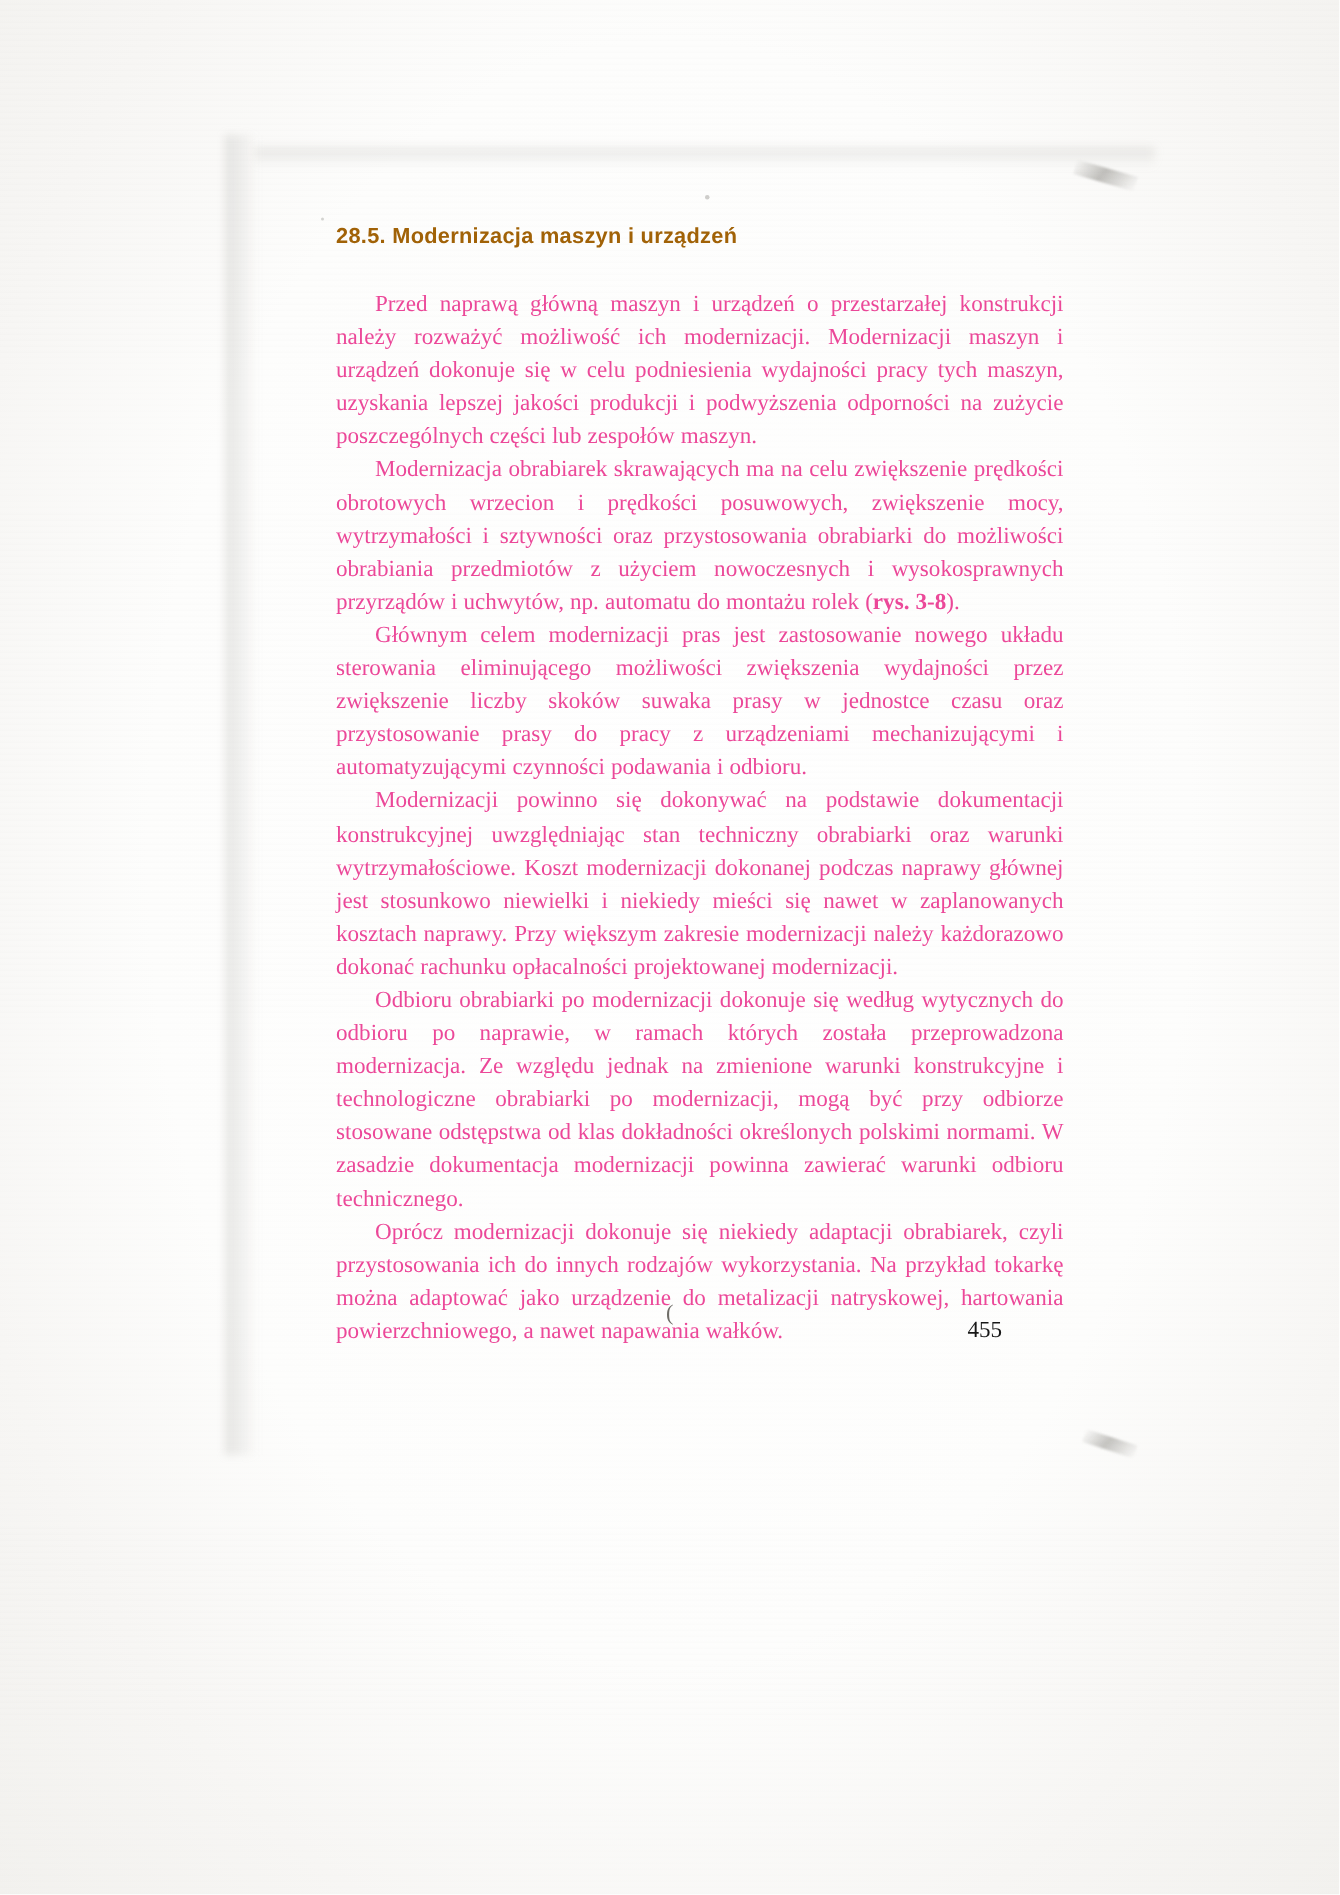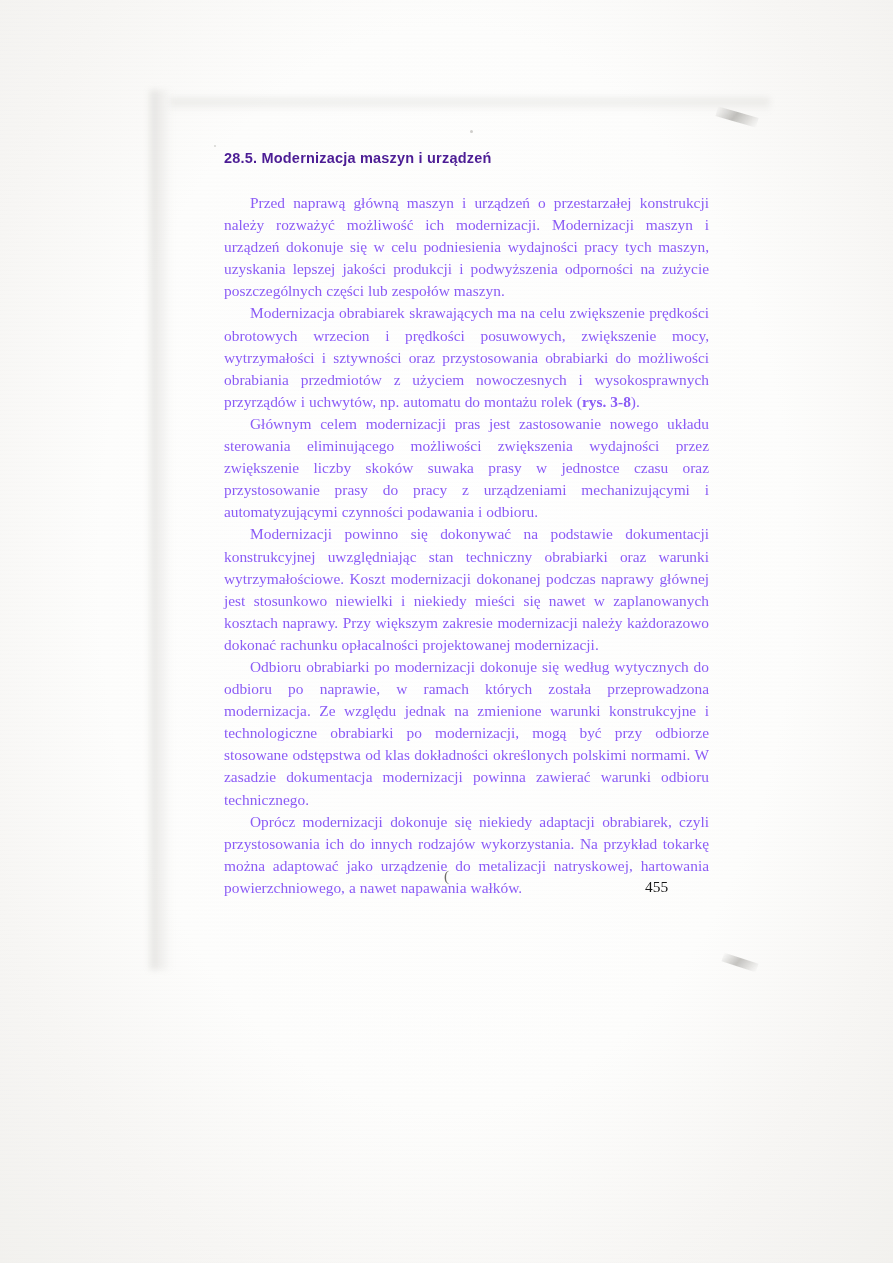--- a/index.html
+++ b/index.html
@@ -75,31 +75,31 @@
     position: absolute;
     left: 224px;
     top: 150px;
     width: 485px;
   }
 
   .section-heading {
     font-family: "Liberation Sans", sans-serif;
     font-size: 14.5px;
     font-weight: bold;
-    color: #4c1d95;
+    color: #a16207;
     letter-spacing: 0.2px;
     margin: 0 0 26px 0;
     white-space: nowrap;
   }
 
   .body-text p {
     margin: 0;
     font-size: 15.4px;
     line-height: 22.1px;
-    color: #8b5cf6;
+    color: #ec4899;
     text-align: justify;
     text-indent: 26px;
     hyphens: none;
     word-spacing: 0.2px;
   }
 
   .body-text p + p { margin-top: 0; }
 
   .bold-ref { font-weight: bold; }
 

